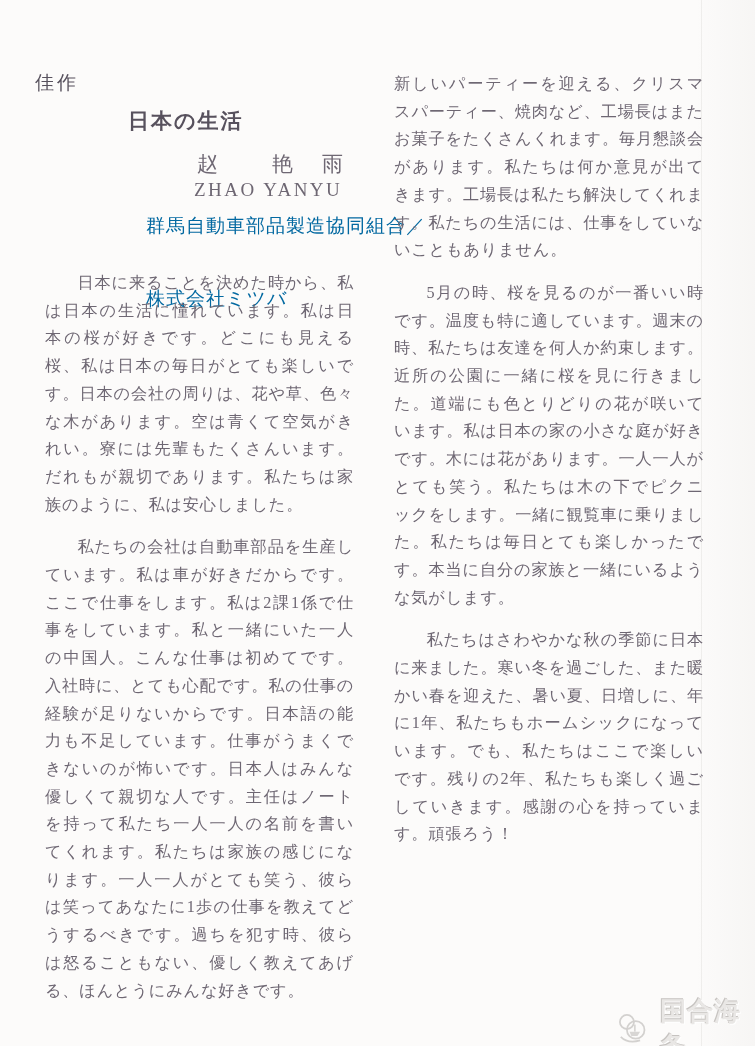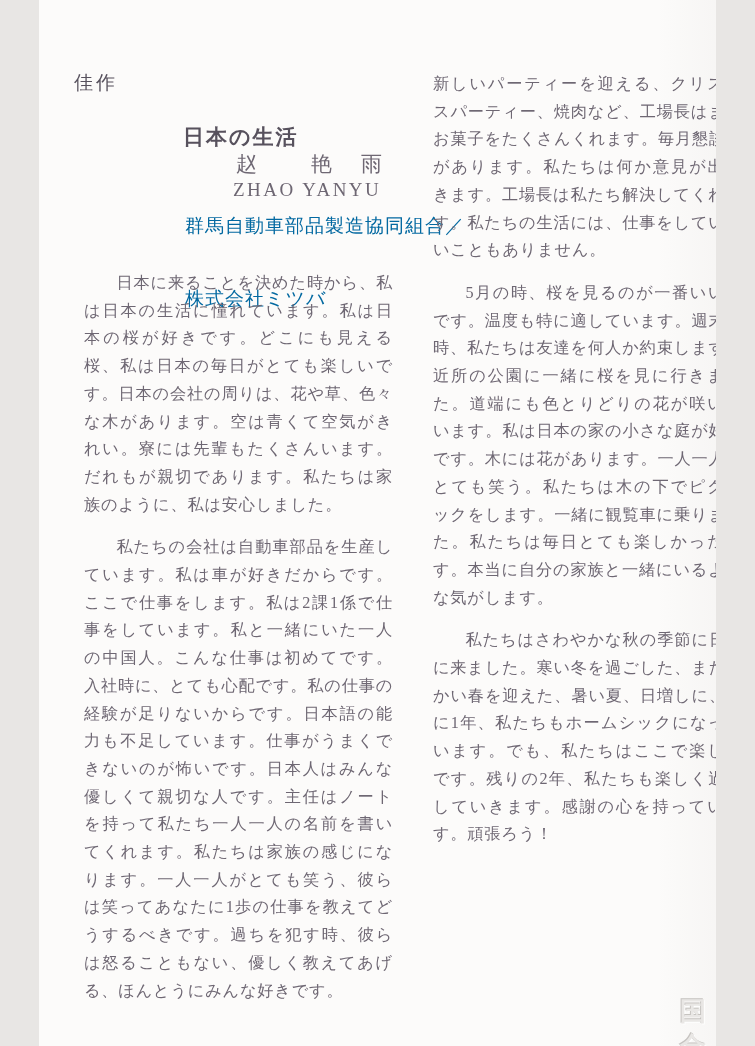--- a/index.html
+++ b/index.html
@@ -1,21 +1,21 @@
 <!DOCTYPE html>
 <html><head>
 <meta charset="utf-8">
 <style>
   html, body {
     margin: 0; padding: 0;
     background: #e8e6e4;
   }
   .page {
     position: relative;
-    width: 677px; height: 1046px;
+    width: 755px; height: 1046px;
     margin: 0 auto;
     background: var(--paper, #fcfbfa);
     overflow: hidden;
     font-family: "Liberation Serif", "DejaVu Serif", serif;
     color: var(--ink, #6e6773);
   }
   
   .scan-edge {
     position: absolute; top: 0; bottom: 0; left: 701px; width: 1px;
     background: rgba(150,145,140,0.12);
@@ -24,21 +24,21 @@
     position: absolute; top: 0; right: 0; bottom: 0; width: 60px;
     background: linear-gradient(to right, rgba(0,0,0,0), rgba(120,115,110,0.04));
     pointer-events: none;
   }
   .award {
     position: absolute; left: 35px; top: 70px;
     font-family: "Liberation Sans", "DejaVu Sans", sans-serif;
     font-size: 19px; letter-spacing: 3px; color: var(--title-ink, #57515d);
   }
   .title {
-    position: absolute; left: 128px; top: 107px; margin: 16px;
+    position: absolute; left: 128px; top: 107px; margin: 0;
     font-family: "Liberation Sans", "DejaVu Sans", sans-serif;
     font-size: 21px; font-weight: 600; letter-spacing: 2px;
     color: var(--title-ink, #57515d);
   }
   .author-cjk {
     position: absolute; left: 197px; top: 150px;
     font-size: 21px; letter-spacing: 4px; color: var(--ink, #6e6773); text-align: center;
   }
   .author-latin {
     position: absolute; left: 194px; top: 179px;

